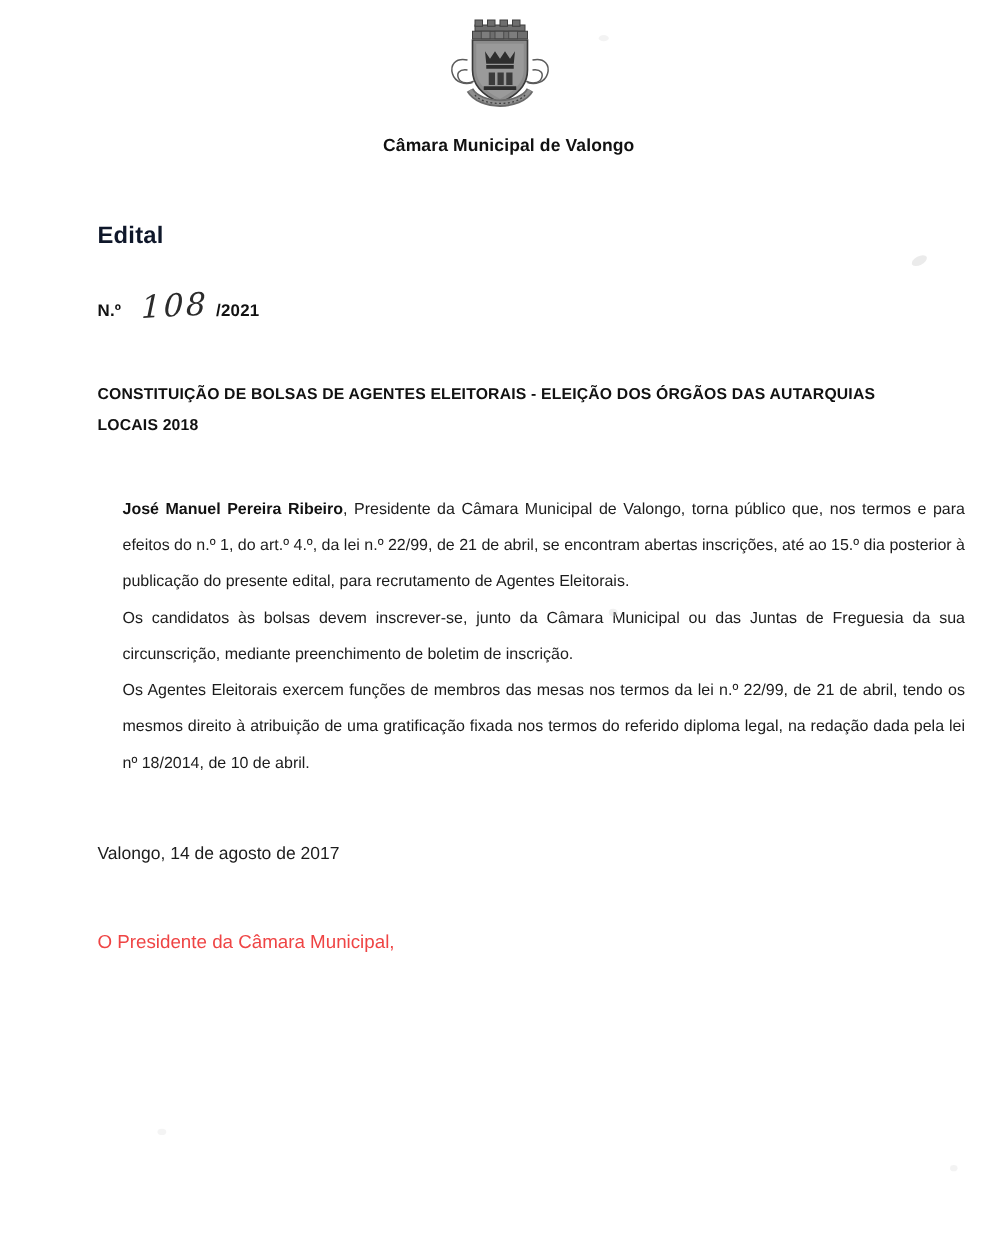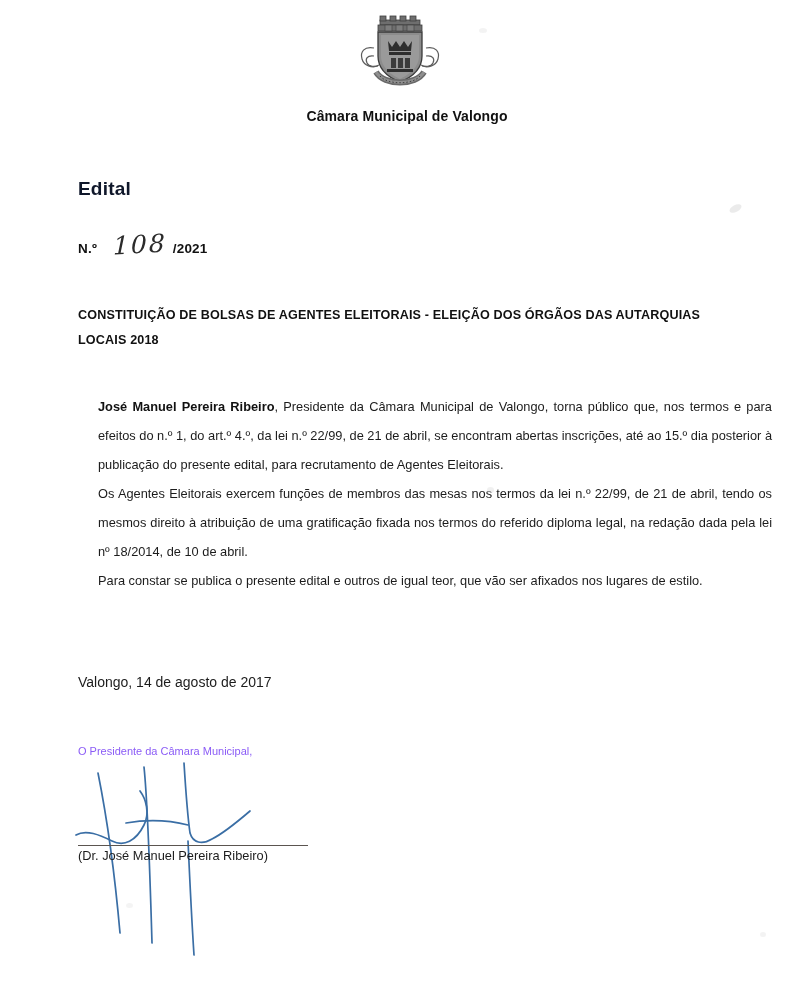--- a/index.html
+++ b/index.html
@@ -112,22 +112,22 @@
     position: absolute;
     left: 78px;
     top: 674px;
     font-size: 14px;
     color: #1c1c1c;
   }
   .closing-line {
     position: absolute;
     left: 78px;
     top: 745px;
-    font-size: 11px;
-    color: #8b5cf6;
+    font-size: 15px;
+    color: #ef4444;
   }
 
   
   .sig-area {
     position: absolute;
     left: 60px;
     top: 755px;
     width: 320px;
     height: 200px;
   }
@@ -226,47 +226,28 @@
   <div class="doc-number">
     <span class="num-prefix">N.º</span>
     <span class="num-hand">108</span>
     <span class="num-year">/2021</span>
   </div>
 
   <div class="subject">CONSTITUIÇÃO DE BOLSAS DE AGENTES ELEITORAIS - ELEIÇÃO DOS ÓRGÃOS DAS AUTARQUIAS LOCAIS 2018</div>
 
   <div class="body-block">
     <p class="para"><b>José Manuel Pereira Ribeiro</b><span>, Presidente da Câmara Municipal de Valongo, torna público que, nos termos e para efeitos do n.º 1, do art.º 4.º, da lei n.º 22/99, de 21 de abril, se encontram abertas inscrições, até ao 15.º dia posterior à publicação do presente edital, para recrutamento de Agentes Eleitorais.</span></p>
+    <p class="para">Os candidatos às bolsas devem inscrever-se, junto da Câmara Municipal ou das Juntas de Freguesia da sua circunscrição, mediante preenchimento de boletim de inscrição.</p>
     <p class="para">Os Agentes Eleitorais exercem funções de membros das mesas nos termos da lei n.º 22/99, de 21 de abril, tendo os mesmos direito à atribuição de uma gratificação fixada nos termos do referido diploma legal, na redação dada pela lei nº 18/2014, de 10 de abril.</p>
-    <p class="para last-natural">Para constar se publica o presente edital e outros de igual teor, que vão ser afixados nos lugares de estilo.</p>
   </div>
 
   <div class="date-line">Valongo, 14 de agosto de 2017</div>
 
   <div class="closing-line">O Presidente da Câmara Municipal,</div>
 
-  <div class="sig-area">
-    <svg class="sig-svg" viewBox="0 0 320 200" aria-hidden="true">
-      <g fill="none" stroke="#3a6ea5" stroke-width="1.7" stroke-linecap="round">
-
-        <path d="M38 18 C44 48 54 110 60 178"></path>
-
-        <path d="M16 80 C26 74 40 80 52 86 C64 92 76 86 84 70 C90 58 86 44 80 36"></path>
-
-        <path d="M84 12 C88 50 90 120 92 188"></path>
-
-        <path d="M66 68 C90 64 112 66 128 70"></path>
-
-        <path d="M124 8 C126 40 128 64 130 78 C133 88 142 90 152 84 C164 78 176 68 190 56"></path>
-        <path d="M128 86 C130 130 132 170 134 200"></path>
-      </g>
-    </svg>
-    <div class="sig-rule"></div>
-    <div class="sig-name">(Dr. José Manuel Pereira Ribeiro)</div>
-  </div>
 
   <div class="artifact a1"></div>
   <div class="artifact a2"></div>
   <div class="artifact a3"></div>
   <div class="artifact a4"></div>
   <div class="artifact a5"></div>
 
 </div>
 
 </body></html>

